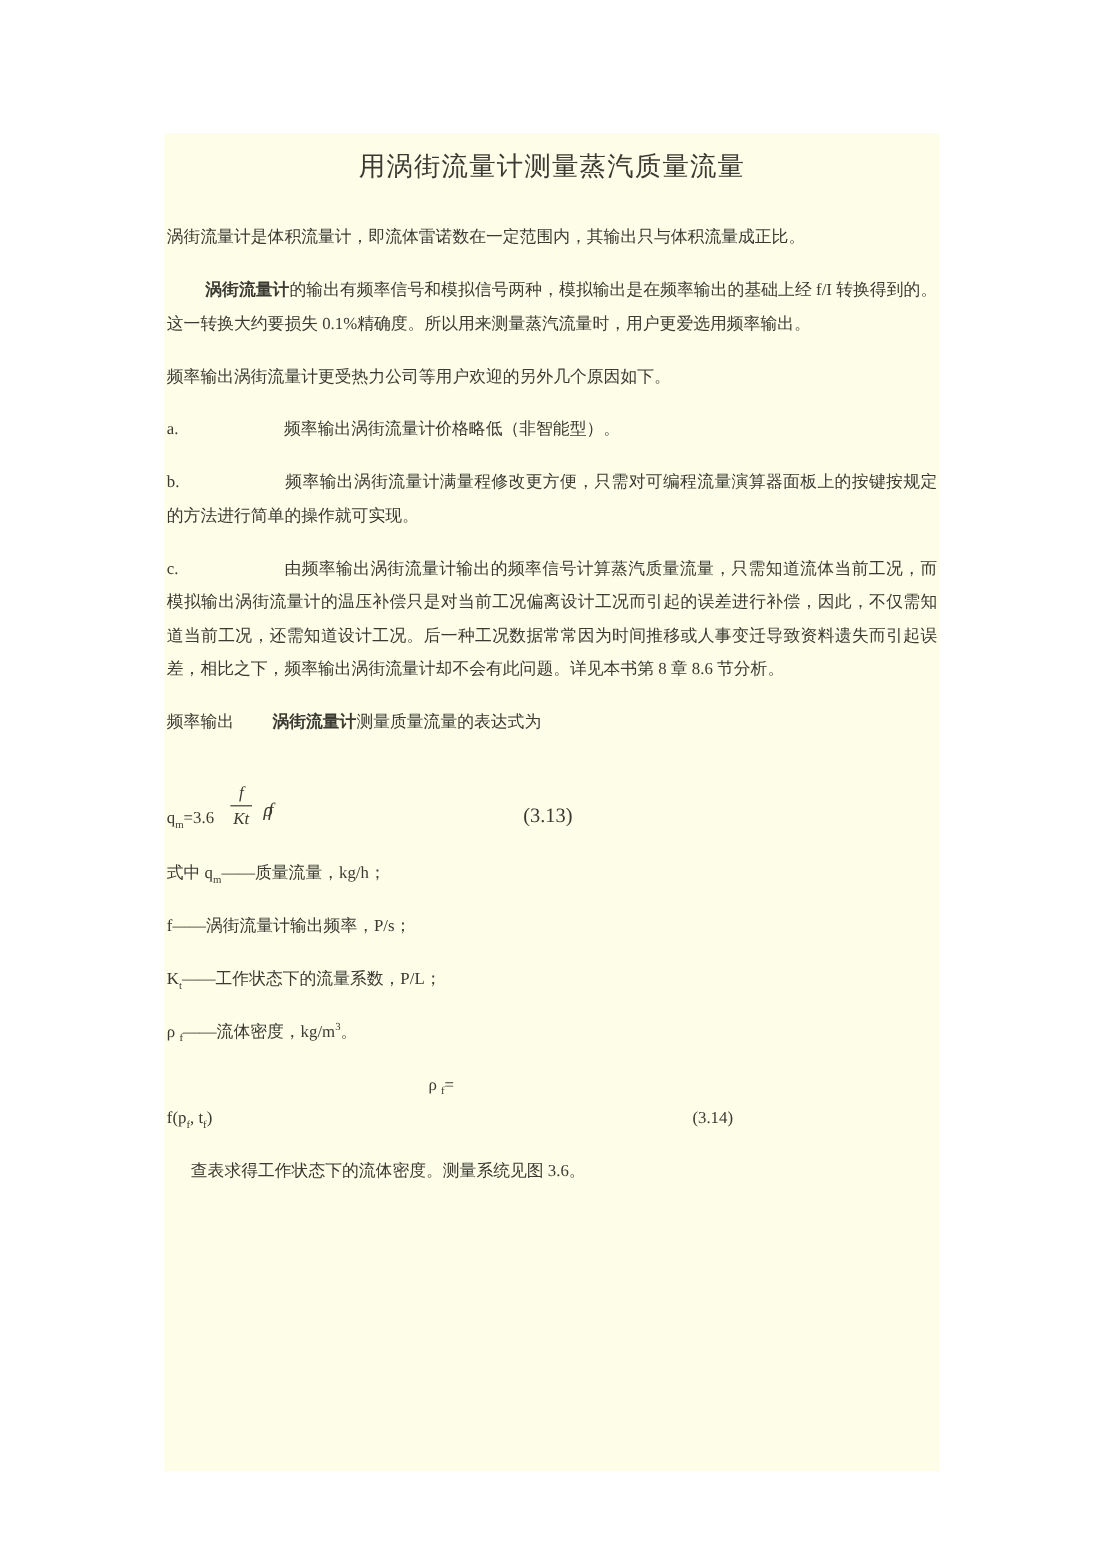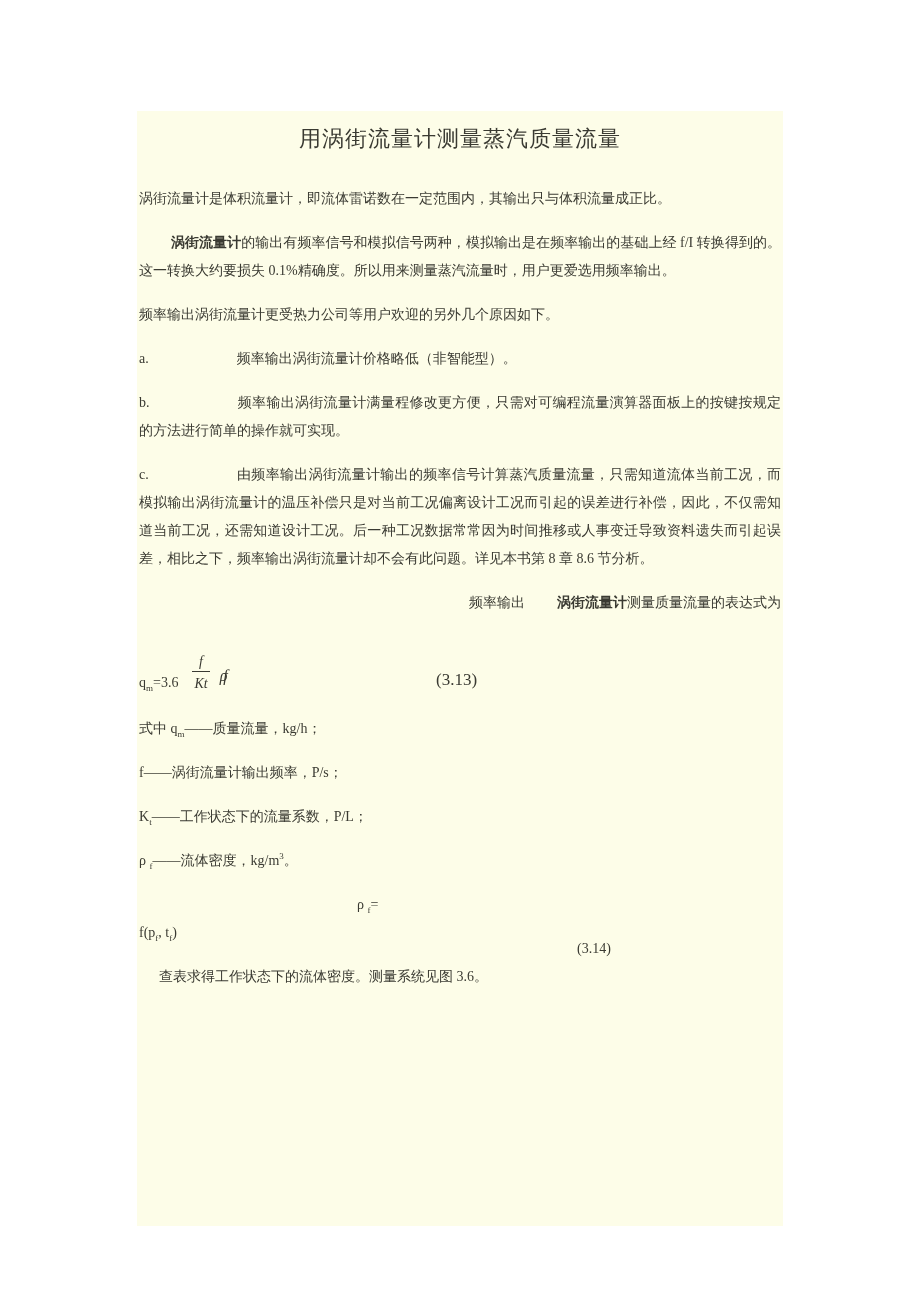--- a/index.html
+++ b/index.html
@@ -15,42 +15,42 @@
   .title{
     font-size:22px;font-weight:normal;text-align:center;
     margin:0 0 31px 0;line-height:30px;letter-spacing:1px;
   }
   p{
     font-size:14px;line-height:28px;margin:0 0 16px 0;
     text-align:justify;
   }
   .tabgap{display:inline-block;width:88px;}
   b{font-weight:bold;margin-left:32px;}
-  .center-line{text-align:right;}
+  .center-line{text-align:left;}
   sub{font-size:9px;line-height:0;}
   sup{font-size:9px;line-height:0;}
   
   .formula313{
     position:relative;height:58px;margin:0 0 24px 0;
     display:flex;align-items:flex-end;font-size:14px;
   }
   .frac{
     display:inline-flex;flex-direction:column;align-items:center;
     font-style:italic;font-size:14px;line-height:15px;
     margin:0 8px 0 14px;
   }
   .frac .num{padding:0 5px 2px 5px;}
   .frac .den{border-top:1px solid #3a3a32;padding:4px 2px 0 2px;}
   .rho-term{font-style:italic;font-size:16px;margin:0 0 6px 2px;}
   .rho-term .ovl{margin-left:-4px;}
   .eq-label-313{position:absolute;left:269px;bottom:1px;font-style:normal;font-size:17px;margin-left:28px;}
   
   .eq314{position:relative;margin:0 0 16px 0;font-size:14px;line-height:28px;}
   .eq314 .l1{padding-left:218px;}
-  .eq-label-314{position:absolute;left:438px;top:44px;}
+  .eq-label-314{position:absolute;left:438px;top:28px;}
   .last-line{padding-left:20px;}
 </style>
 </head>
 <body>
 
 <div class="sheet">
 
   <h1 class="title">用涡街流量计测量蒸汽质量流量</h1>
 
   <p>

